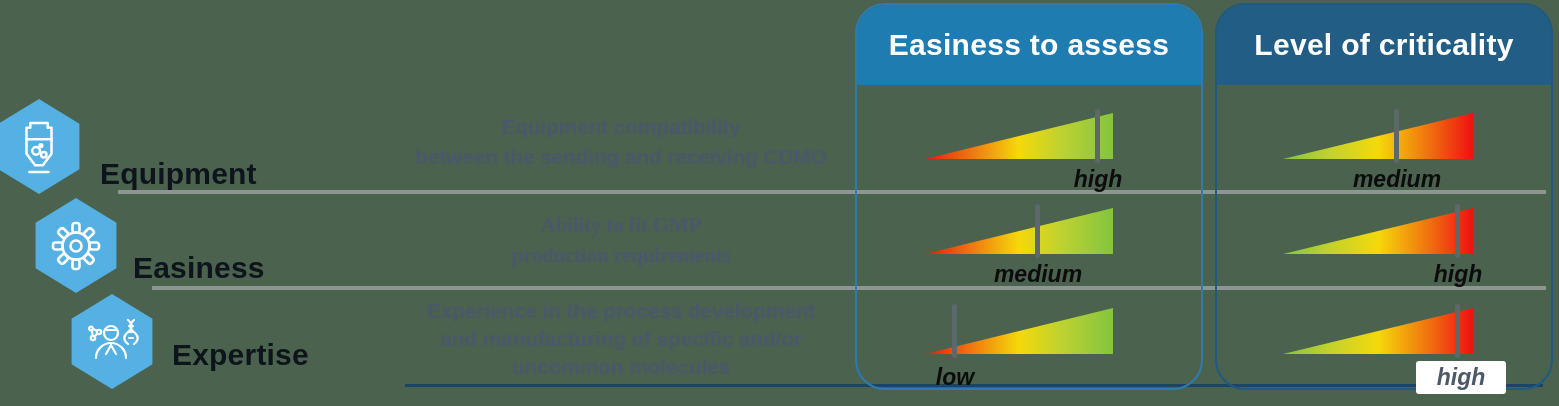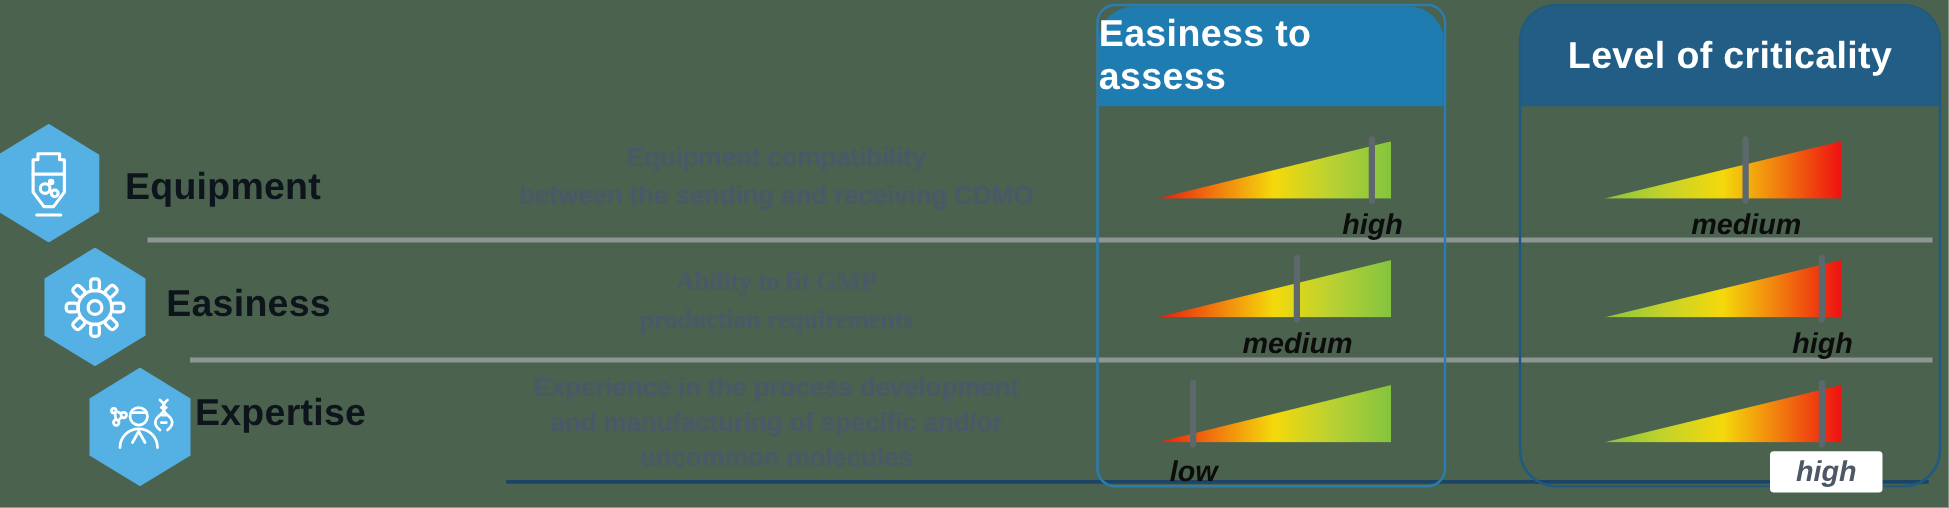--- a/index.html
+++ b/index.html
@@ -14,29 +14,29 @@
 
   
   .hex{position:absolute;width:86px;height:95px;display:flex;align-items:center;justify-content:center;
        clip-path:polygon(50% 0%,97% 26%,97% 74%,50% 100%,3% 74%,3% 26%);}
   #hex-1{left:-4px;top:99px;}
   #hex-2{left:33px;top:198px;}
   #hex-3{left:69px;top:294px;}
   .hex svg{display:block;}
 
   
-  .rowlabel{position:absolute;font-size:30px;font-weight:bold;color:#0e141b;letter-spacing:.2px;}
+  .rowlabel{position:absolute;font-size:30px;font-weight:bold;color:#0e141b;letter-spacing:.2px;margin-top:24px;}
   #lbl-1{left:100px;top:133px;}
   #lbl-2{left:133px;top:227px;}
-  #lbl-3{left:156px;top:314px;}
+  #lbl-3{left:172px;top:314px;}
 
   
   .colbox{position:absolute;top:3px;height:387px;border:2px solid;box-sizing:border-box;}
   #col-kpi{left:395px;width:452px;border-radius:32px;}
-  #col-ease{left:855px;width:280px;border-radius:15px;margin-left:22px;}
+  #col-ease{left:855px;width:348px;border-radius:30px;}
   #col-crit{left:1215px;width:338px;border-radius:30px;}
   .colhead{height:80px;border-radius:28px 28px 0 0;display:flex;align-items:center;justify-content:center;
            color:#ffffff;font-size:30px;font-weight:bold;letter-spacing:.3px;}
 
   
   .cell{position:absolute;left:399px;width:444px;text-align:center;color:#4a586a;
         font-size:21px;font-weight:bold;line-height:30px;letter-spacing:-0.2px;}
   #kpi-1{top:112px;}
   #kpi-2{top:210px;font-family:Liberation Serif, serif;}
   #kpi-3{top:297px;line-height:28px;}

